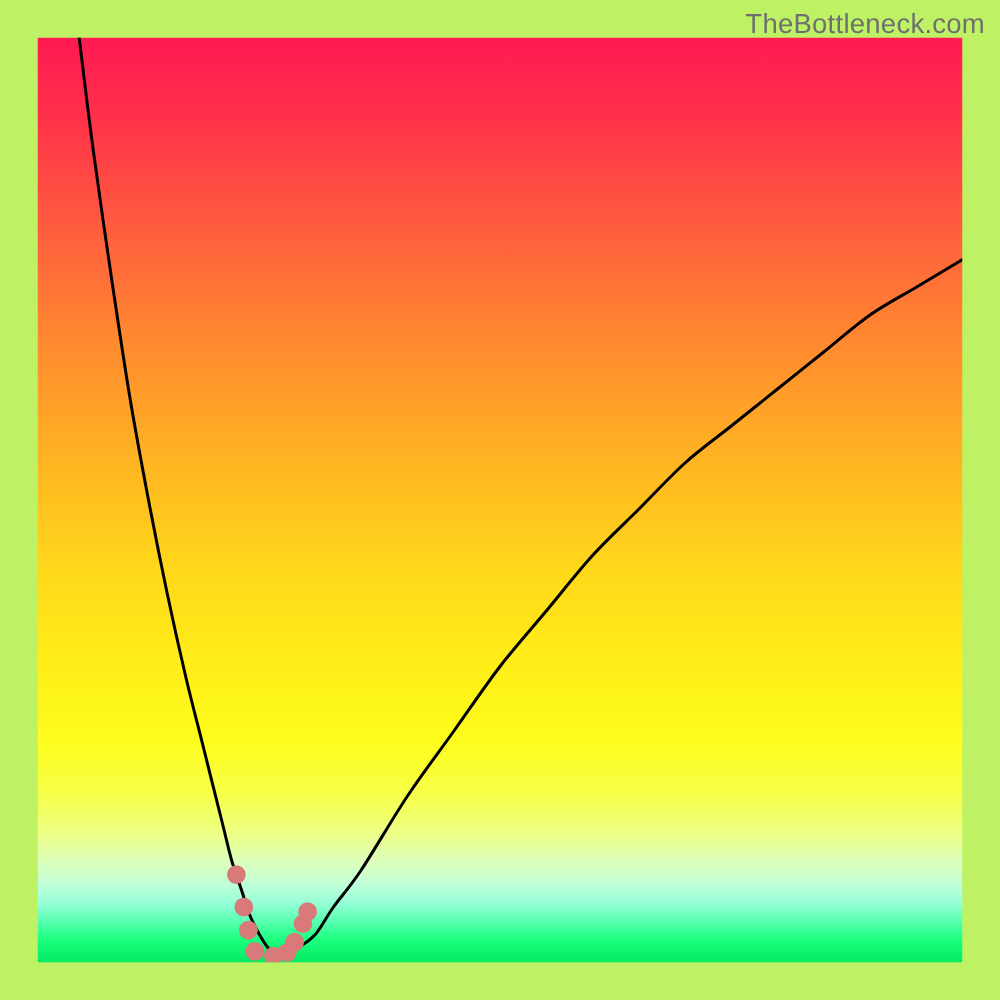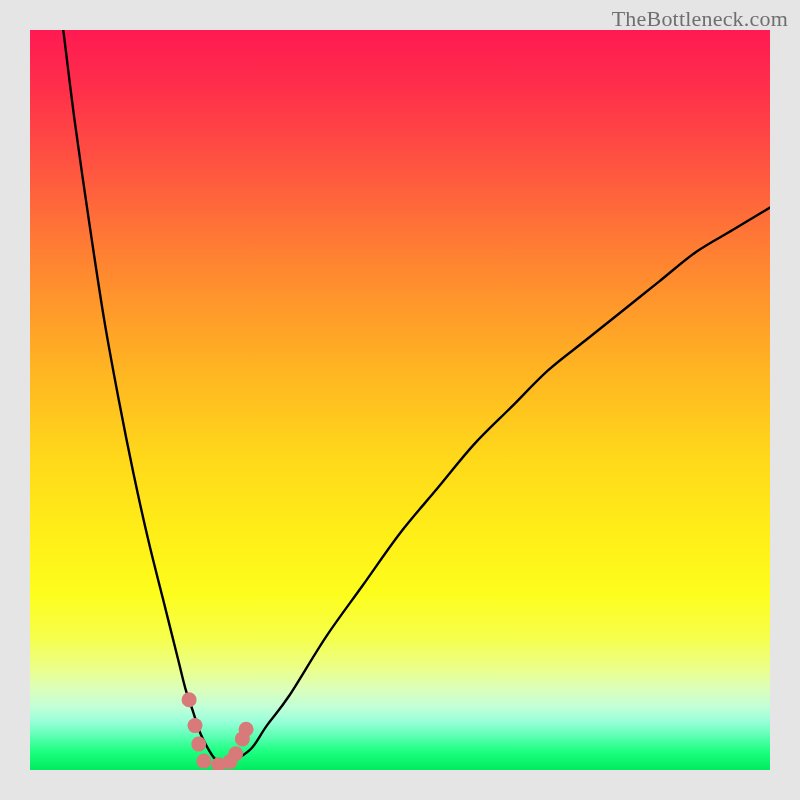--- a/index.html
+++ b/index.html
@@ -8,22 +8,21 @@
     width: 800px;
     height: 800px;
     overflow: hidden;
     background: #000;
     font-family: Arial, Helvetica, sans-serif;
   }
   .frame {
     position: absolute;
     left: 0; top: 0;
     width: 800px; height: 800px;
-    background: #e5e5e5;
-    font-family: Liberation Serif, serif;
+    background: #bef264;
   }
   .plot-area {
     position: absolute;
     left: 30px;
     top: 30px;
     width: 740px;
     height: 740px;
     overflow: hidden;
   }
   .gradient {

